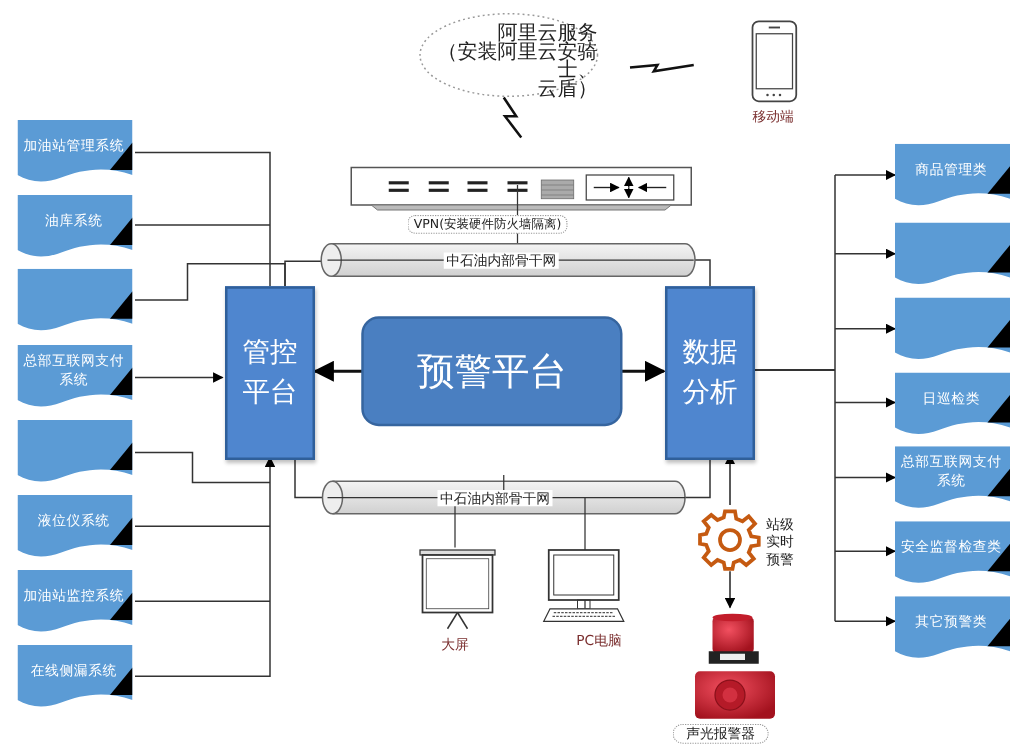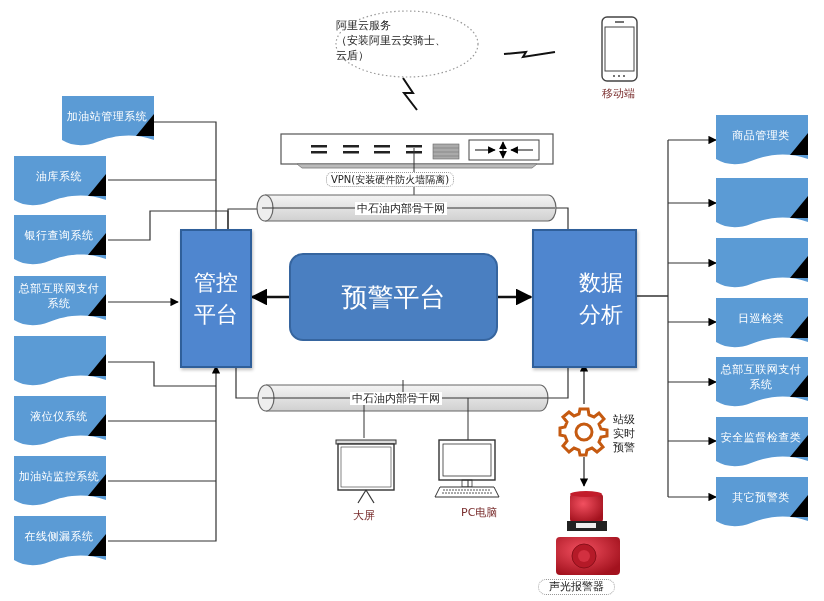--- a/index.html
+++ b/index.html
@@ -10,24 +10,24 @@
   .doc svg { position:absolute; left:0; top:0; }
   .doc .lbl { position:absolute; left:4px; right:6px; top:0; height:40px;
               display:flex; align-items:center; justify-content:center; text-align:center;
               color:#ffffff; font-size:11px; line-height:15px; letter-spacing:0.5px; }
   .bigbox { position:absolute; background:#4f86cf; border:2px solid #2f5f9a;
             color:#fff; display:flex; align-items:center; justify-content:center;
             text-align:center; font-size:22px; line-height:32px;
             font-family:"DejaVu Sans", sans-serif; box-shadow:1px 2px 3px rgba(0,0,0,0.25); }
   .center { position:absolute; background:#4a7fc1; border:2px solid #36659f; border-radius:14px;
             color:#fff; display:flex; align-items:center; justify-content:center;
-            font-size:26px; }
+            font-size:30px; }
   .pipe-label { position:absolute; background:#fff; font-size:11px; color:#222; padding:0 2px; line-height:13px; }
   .cap { position:absolute; font-size:11px; color:#7a2e2e; }
-  .cloud-text { position:absolute; text-align:left; font-size:11px; line-height:15px; color:#222; }
+  .cloud-text { position:absolute; text-align:right; font-size:16px; line-height:15px; color:#222; }
   .vpn-label { position:absolute; font-size:10px; color:#222; border:1px dotted #999; padding:0 4px; background:#fff; line-height:13px; border-radius:6px; }
   .alarm-label { position:absolute; font-size:11px; color:#222; border:1px dotted #999; padding:0 10px; border-radius:8px; line-height:14px; }
 </style>
 </head>
 <body>
 
 <svg id="canvas" viewBox="0 0 824 601" xmlns="http://www.w3.org/2000/svg">
   <defs>
     <marker id="arr" viewBox="0 0 10 10" refX="9" refY="5" markerWidth="7" markerHeight="7" orient="auto-start-reverse">
       <path d="M0,0 L10,5 L0,10 z" fill="#000"></path>
@@ -161,40 +161,39 @@
     <ellipse cx="586" cy="494" rx="16" ry="3" fill="#c21d2b"></ellipse>
     <rect x="567" y="521" width="40" height="10" fill="#222"></rect>
     <rect x="576" y="523" width="20" height="5" fill="#eee"></rect>
     <rect x="556" y="537" width="64" height="38" rx="4" fill="url(#redGrad)"></rect>
     <circle cx="584" cy="556" r="12" fill="#b51a28" stroke="#8a101a" stroke-width="1"></circle>
     <circle cx="584" cy="556" r="6" fill="#d23040"></circle>
   </g>
 </svg>
 
 <div id="left-docs">
-    <div class="doc" style="left: 14px; top: 96px; margin-left: 48px;">
+    <div class="doc" style="left: 14px; top: 96px;">
       <svg width="92" height="52">
         <path d="M0,0 L92,0 L92,44 C70,36 50,40 35,46 C22,51 10,50 0,44 Z" fill="#5b9bd5"></path>
         <path d="M92,18 L92,40 L74,40 Z" fill="#000"></path>
       </svg>
       <div class="lbl">加油站管理系统</div>
     </div>
     <div class="doc" style="left: 14px; top: 156px;">
       <svg width="92" height="52">
         <path d="M0,0 L92,0 L92,44 C70,36 50,40 35,46 C22,51 10,50 0,44 Z" fill="#5b9bd5"></path>
         <path d="M92,18 L92,40 L74,40 Z" fill="#000"></path>
       </svg>
       <div class="lbl">油库系统</div>
     </div>
     <div class="doc" style="left: 14px; top: 215px;">
       <svg width="92" height="52">
         <path d="M0,0 L92,0 L92,44 C70,36 50,40 35,46 C22,51 10,50 0,44 Z" fill="#5b9bd5"></path>
         <path d="M92,18 L92,40 L74,40 Z" fill="#000"></path>
       </svg>
-      <div class="lbl">银行查询系统</div>
     </div>
     <div class="doc" style="left: 14px; top: 276px;">
       <svg width="92" height="52">
         <path d="M0,0 L92,0 L92,44 C70,36 50,40 35,46 C22,51 10,50 0,44 Z" fill="#5b9bd5"></path>
         <path d="M92,18 L92,40 L74,40 Z" fill="#000"></path>
       </svg>
       <div class="lbl">总部互联网支付系统</div>
     </div>
     <div class="doc" style="left: 14px; top: 336px;">
       <svg width="92" height="52">
@@ -273,21 +272,21 @@
       <div class="lbl">其它预警类</div>
     </div>
   </div>
 
 <div class="bigbox" style="left:180px;top:229px;width:68px;height:135px;">
   <span style="width:56px;">管控平台</span>
 </div>
 <div class="center" style="left:289px;top:253px;width:205px;height:84px;">
   <span>预警平台</span>
 </div>
-<div class="bigbox" style="left:532px;top:229px;width:68px;height:135px;padding-left:33px;">
+<div class="bigbox" style="left:532px;top:229px;width:68px;height:135px;">
   <span style="width:56px;">数据分析</span>
 </div>
 
 <div class="cloud-text" style="left:336px;top:18px;width:142px;">
   <div>阿里云服务</div>
   <div>（安装阿里云安骑士、</div>
   <div>云盾）</div>
 </div>
 
 <div class="cap" style="left:602px;top:86px;">移动端</div>

